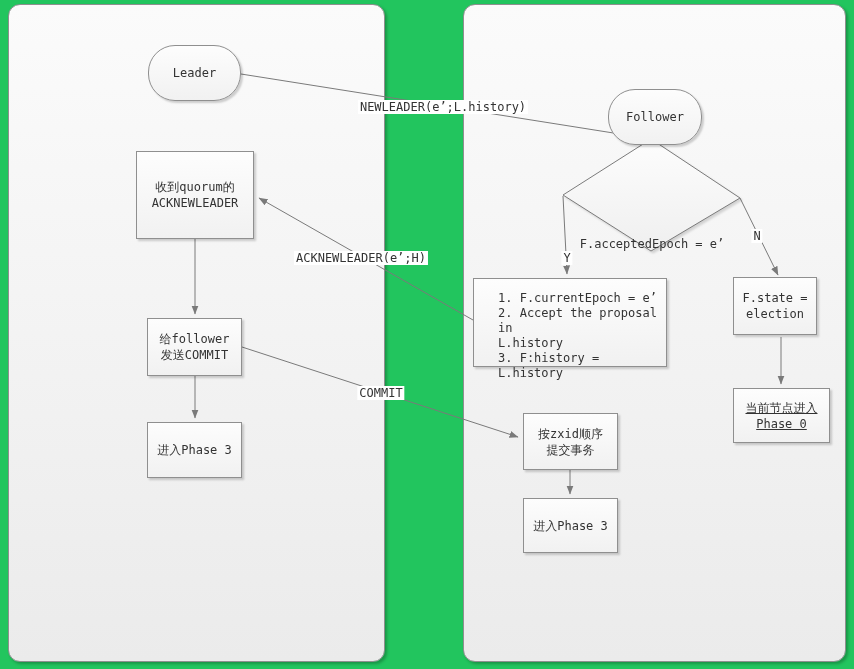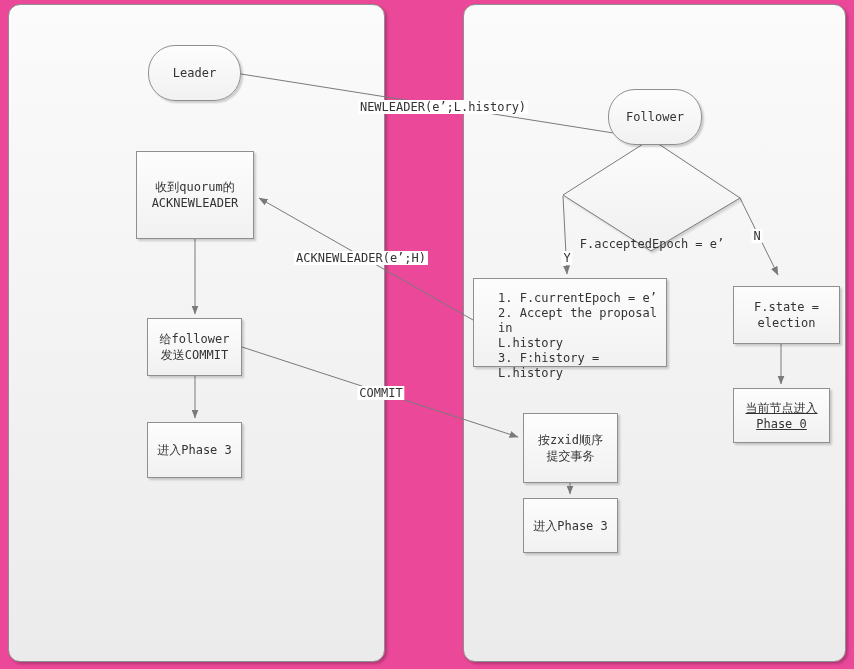--- a/index.html
+++ b/index.html
@@ -5,21 +5,21 @@
   * { margin:0; padding:0; box-sizing:border-box; }
   html,body { background:#ffffff; }
   body {
     font-family:"DejaVu Sans Mono","Liberation Mono",monospace;
     color:#333333;
   }
   #stage {
     position:relative;
     width:854px; height:669px;
     overflow:hidden;
-    background:#ec4899;
+    background:#22c55e;
   }
   .panel {
     position:absolute;
     border:1px solid #8f8f8f;
     border-radius:12px;
     background:linear-gradient(#fbfbfb,#ebebeb);
     box-shadow:2px 2px 3px rgba(0,0,0,0.25);
   }
   #panel-leader   { left:8px;   top:4px; width:377px; height:658px; }
   #panel-follower { left:463px; top:4px; width:383px; height:658px; }
@@ -39,23 +39,23 @@
   #node-leader      { left:148px; top:45px;  width:93px;  height:56px; }
   #node-follower    { left:608px; top:45px;  width:94px;  height:56px;margin-top:44px; }
   #node-recv-ack    { left:136px; top:151px; width:118px; height:88px; }
   #node-send-commit { left:147px; top:318px; width:95px;  height:58px; }
   #node-l-phase3    { left:147px; top:422px; width:95px;  height:56px; }
   #node-accept-steps{
     left:473px; top:278px; width:194px; height:89px;
     justify-content:flex-start; align-items:flex-start;
     text-align:left; padding:12px 6px 0 24px; line-height:15px;
   }
-  #node-election    { left:733px; top:286px; width:107px;  height:58px; }
+  #node-election    { left:733px; top:277px; width:84px;  height:58px; }
   #node-phase0      { left:733px; top:388px; width:97px;  height:55px;text-decoration:underline; }
-  #node-commit-tx   { left:523px; top:413px; width:95px;  height:70px; }
+  #node-commit-tx   { left:523px; top:413px; width:95px;  height:57px; }
   #node-r-phase3    { left:523px; top:498px; width:95px;  height:55px; }
 
   #edges-svg {
     position:absolute; left:0; top:0; width:854px; height:669px;
     pointer-events:none;
   }
   #edges-svg line, #edges-svg polygon { stroke:#7a7a7a; stroke-width:1; }
 
   .edge-label {
     position:absolute;

